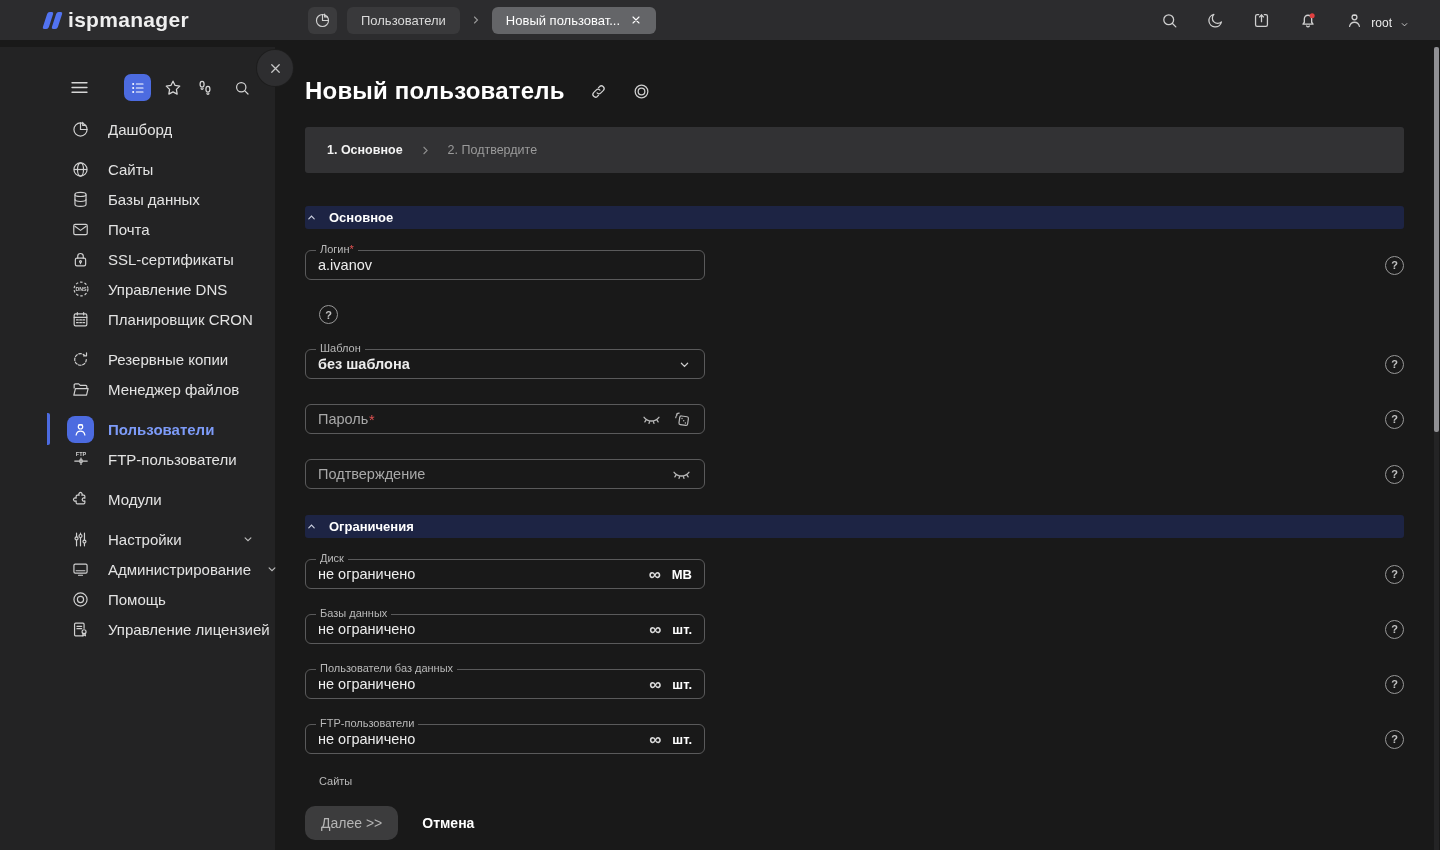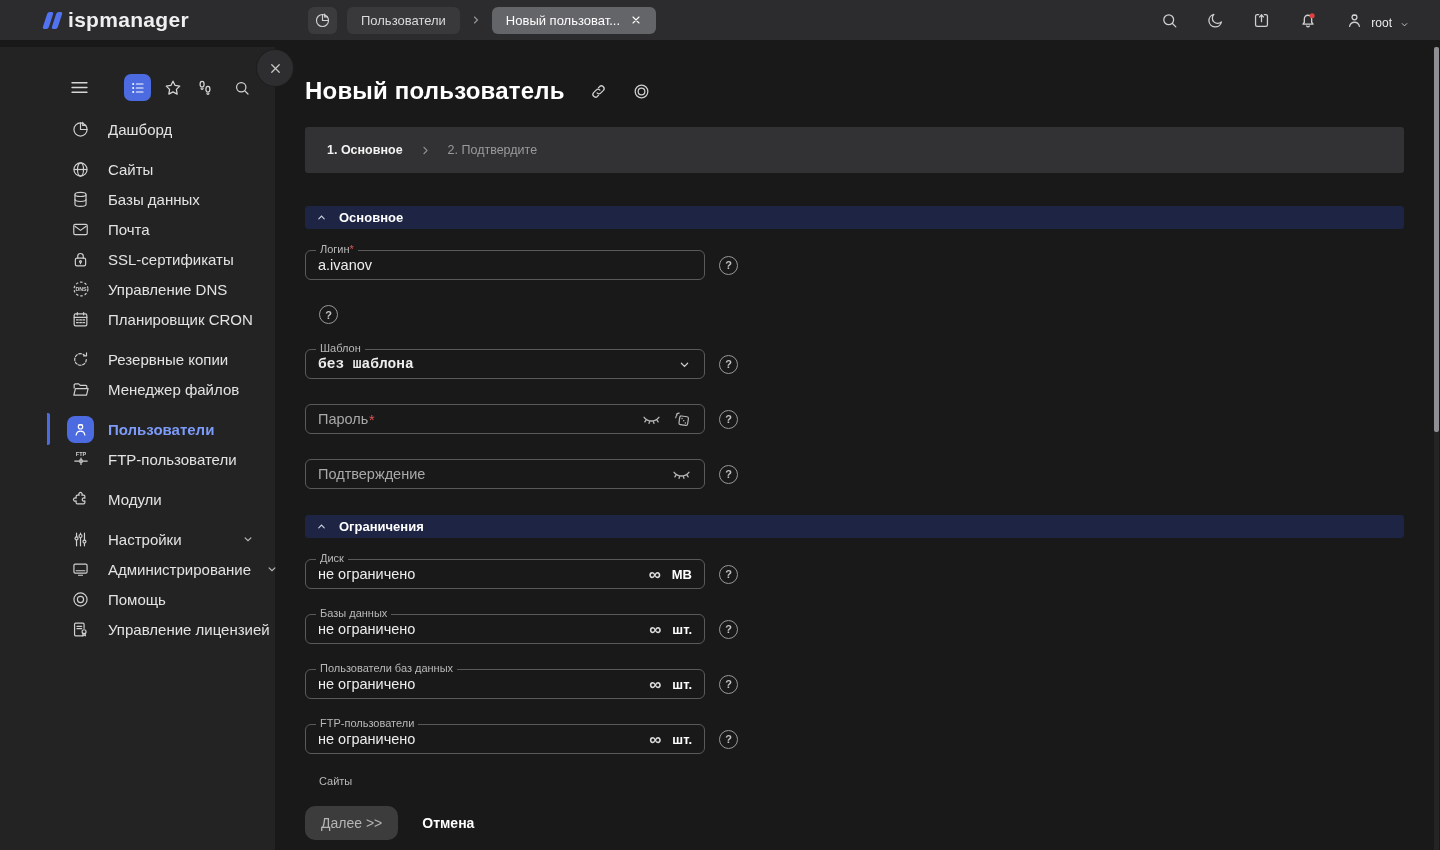--- a/index.html
+++ b/index.html
@@ -50,25 +50,25 @@
   .content { padding:0 36px 0 30px; }
 
   .page-head { margin-top:30px; display:flex; align-items:center; gap:24px; }
   .page-title { font-size:24px; font-weight:700; color:#ffffff; letter-spacing:.2px; }
   .title-ic { display:flex; }
 
   .wizard { margin-top:22px; height:46px; background:#323234; border-radius:3px; display:flex; align-items:center; padding-left:22px; gap:16px; }
   .step1 { font-size:12.5px; font-weight:700; color:#f3f3f3; }
   .step2 { font-size:12.5px; color:#9b9b9b; }
 
-  .sect { margin-top:33px; height:23px; background:#1d2444; border-radius:3px; display:flex; align-items:center; padding-left:10px; gap:11px; }
+  .sect { margin-top:33px; height:23px; background:#1d2444; border-radius:3px; display:flex; align-items:center; padding-left:0; gap:11px; }
   .sect.second { margin-top:26px; }
   .sect .stitle { font-size:13px; font-weight:700; color:#ffffff; }
 
-  .frow { display:flex; align-items:center; margin-top:25px; }
+  .frow { display:flex; align-items:center; margin-top:25px;justify-content:space-between; }
   .frow.first { margin-top:21px; }
   .field { position:relative; width:400px; height:30px; border:1px solid #5a5a5b; border-radius:6px; display:flex; align-items:center; padding:0 12px; background:transparent; }
   .flabel { position:absolute; top:-8px; left:10px; background:#191919; padding:0 4px; font-size:11px; color:#b9b9b9; white-space:nowrap; }
   .req { color:#e05252; }
   .fvalue { font-size:14.5px; color:#ededed; background:transparent; border:none; outline:none; width:100%; font-family:"Liberation Sans",sans-serif; padding:0; }
   .fvalue::placeholder { color:#a9a9a9; opacity:1; }
   .ph-star { position:absolute; left:63px; top:7px; font-size:14.5px; color:#e05252; }
   .adorn { margin-left:auto; display:flex; align-items:center; gap:11px; flex:0 0 auto; }
   .inf { font-size:17px; font-weight:700; color:#dcdcdc; line-height:1; }
   .unit { font-size:13px; font-weight:700; color:#ffffff; }
@@ -456,21 +456,21 @@
       <span class="help">?</span>
     </div>
 
     <div class="frow">
       <span class="help">?</span>
     </div>
 
     <div class="frow">
       <div class="field">
         <span class="flabel"><span>Шаблон</span></span>
-        <span class="fvalue" style="font-weight:700;font-family:Liberation Mono, monospace;">без шаблона</span>
+        <span class="fvalue" style="font-weight:700;">без шаблона</span>
         <span class="adorn">
           <svg width="15" height="15" viewBox="0 0 24 24" fill="none" stroke="#cfcfcf" stroke-width="1.9" stroke-linecap="round">
               <path d="M7 10l5 5 5-5"></path>
             </svg>
         </span>
       </div>
       <span class="help">?</span>
     </div>
 
     <div class="frow">

